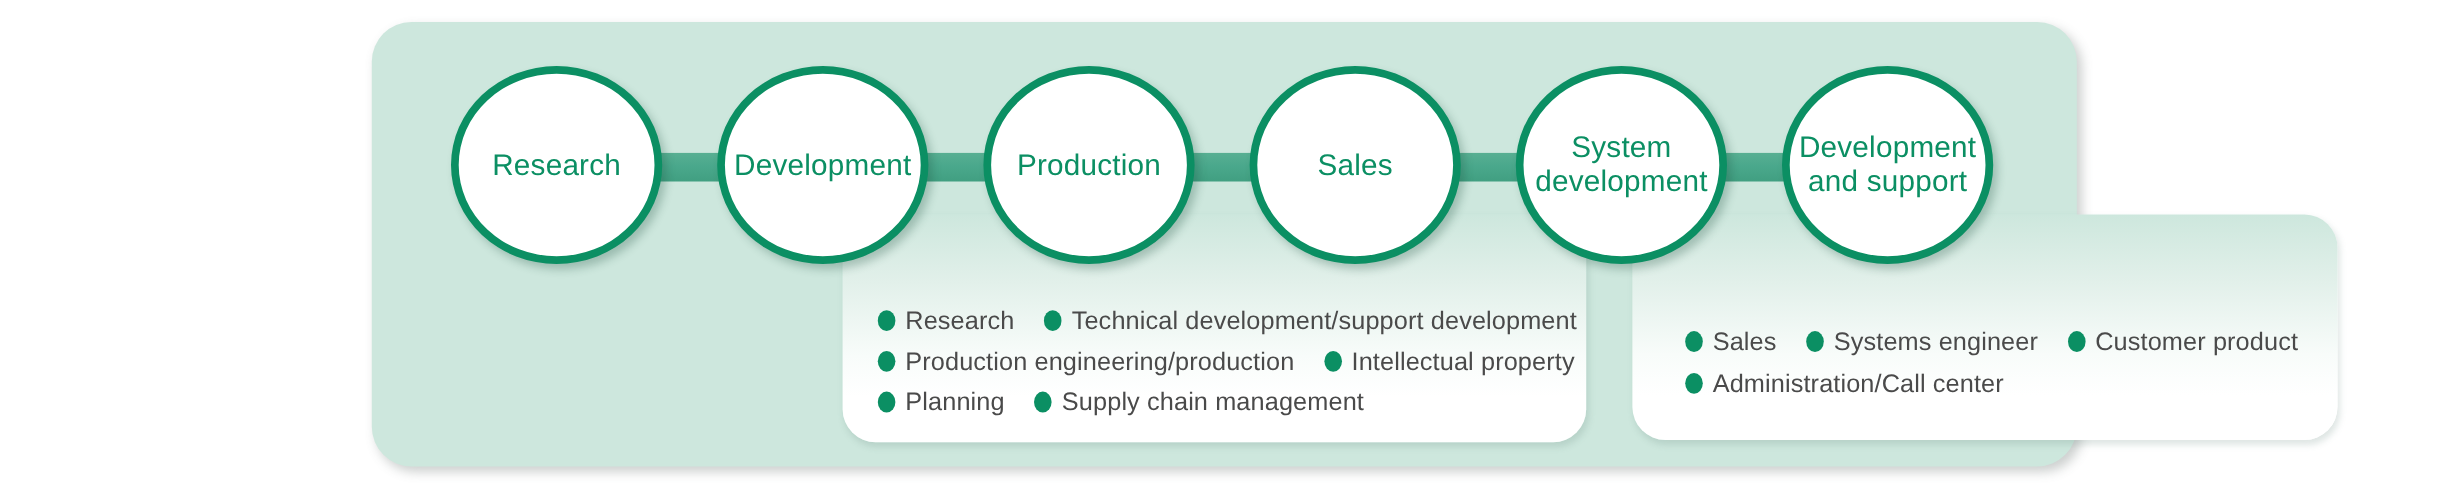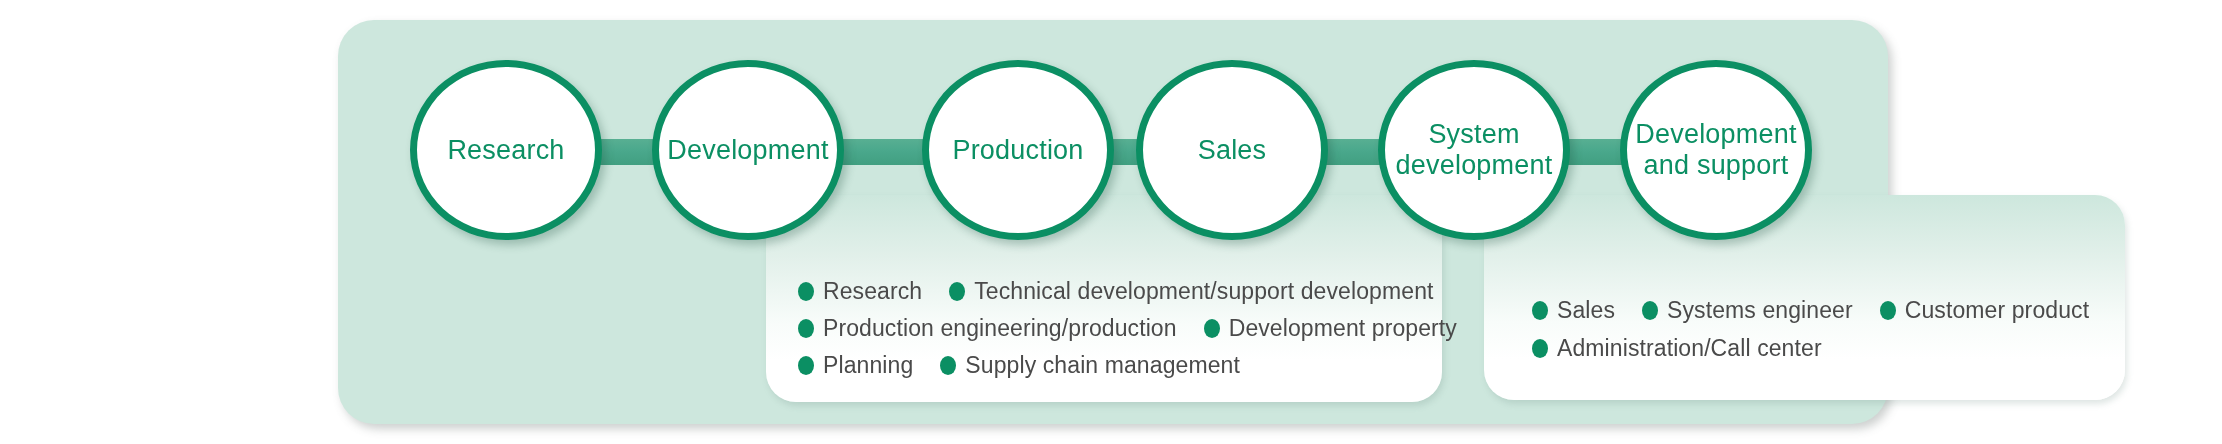--- a/index.html
+++ b/index.html
@@ -73,21 +73,21 @@
             <span class="bullet-label">Technical development/support development</span>
           </span>
         </div>
         <div class="bullet-row">
           <span class="bullet-item">
             <span class="dot"></span>
             <span class="bullet-label">Production engineering/production</span>
           </span>
           <span class="bullet-item">
             <span class="dot"></span>
-            <span class="bullet-label">Development property</span>
+            <span class="bullet-label">Intellectual property</span>
           </span>
         </div>
         <div class="bullet-row">
           <span class="bullet-item">
             <span class="dot"></span>
             <span class="bullet-label">Planning</span>
           </span>
           <span class="bullet-item">
             <span class="dot"></span>
             <span class="bullet-label">Supply chain management</span>
@@ -122,21 +122,21 @@
     </div>
 
     <div class="connector" style="left:168px;top:119px;"></div>
 
     <div class="circle c0" style="left:72px;top:40px;">
       <div class="circle-label">Research</div>
     </div>
     <div class="circle c1" style="left:314px;top:40px;">
       <div class="circle-label">Development</div>
     </div>
-    <div class="circle c2" style="left:584px;top:40px;">
+    <div class="circle c2" style="left:556px;top:40px;">
       <div class="circle-label">Production</div>
     </div>
     <div class="circle c3" style="left:798px;top:40px;">
       <div class="circle-label">Sales</div>
     </div>
     <div class="circle c4" style="left:1040px;top:40px;align-items:center;">
       <div class="circle-label">System development</div>
     </div>
     <div class="circle c5" style="left:1282px;top:40px;">
       <div class="circle-label">Development and support</div>

